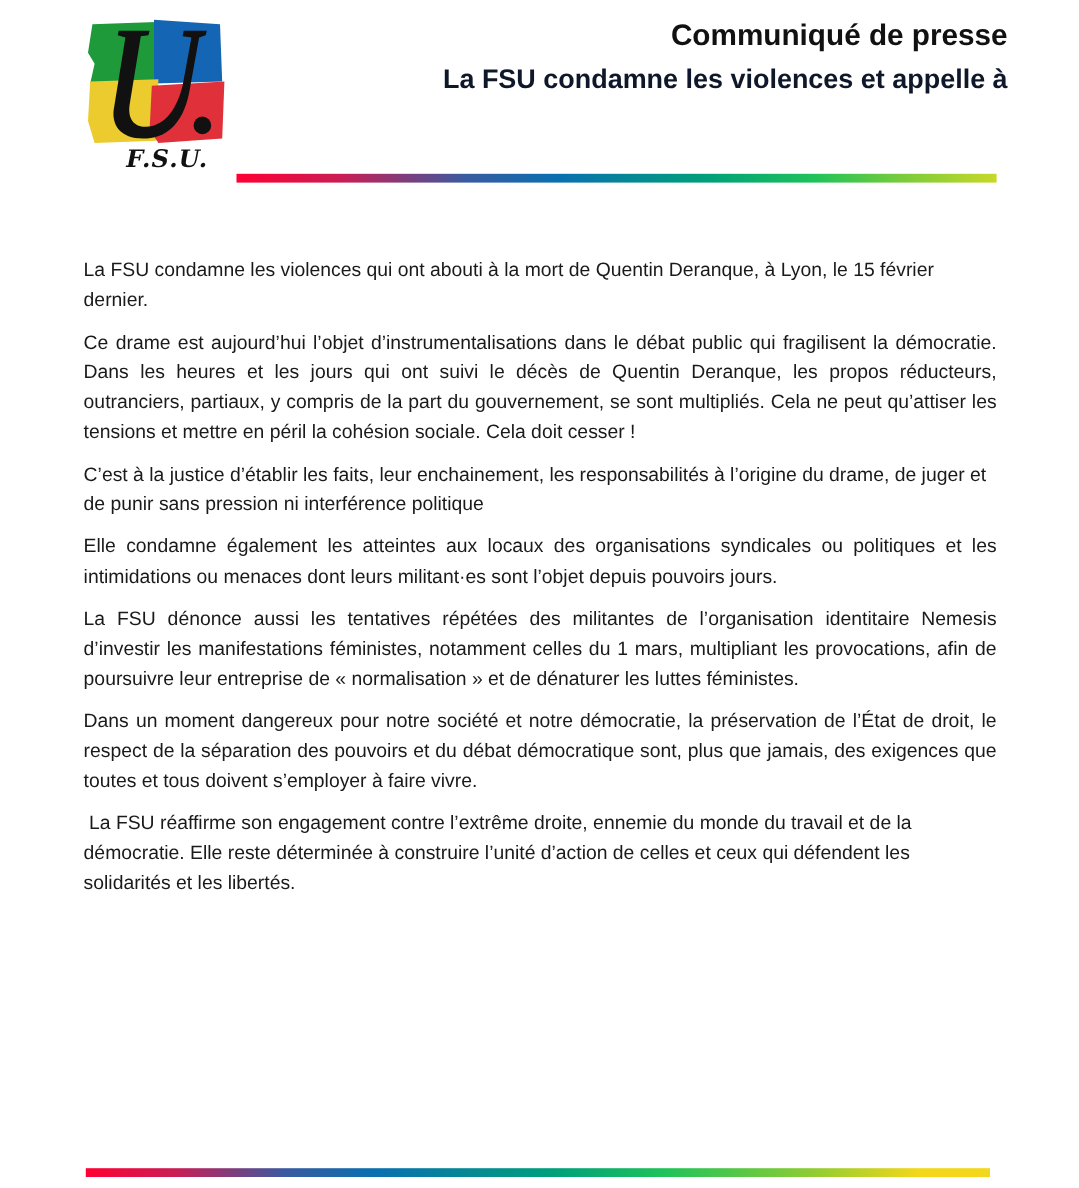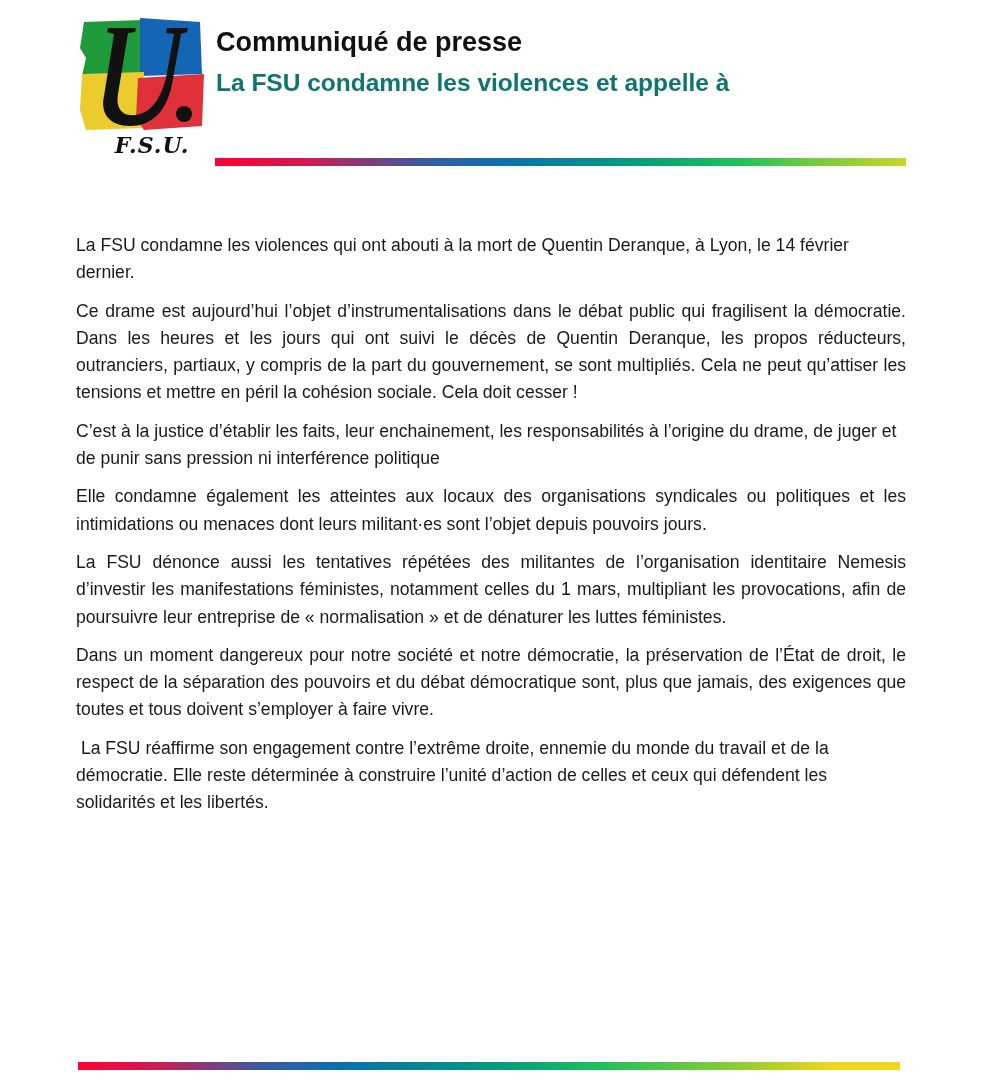--- a/index.html
+++ b/index.html
@@ -32,38 +32,39 @@
       font-family: "DejaVu Serif", serif;
       font-style: italic;
       font-weight: bold;
       font-size: 22px;
       letter-spacing: 1px;
       color: #111;
     }
     .header-text {
       position: absolute;
       left: 216px;
-      top: 24px;
+      top: 14px;
       width: 700px;
+      text-align: right;
     }
     .kicker {
       font-family: "Liberation Sans", sans-serif;
       font-weight: bold;
       font-size: 27px;
       line-height: 36px;
       margin: 0;
       color: #111;
     }
     .headline {
       font-family: "Liberation Sans", sans-serif;
       font-weight: bold;
       font-size: 24.5px;
       line-height: 37px;
       margin: 4px 0 0 0;
-      color: #0f766e;
+      color: #0f172a;
     }
     .bar {
       position: absolute;
       height: 8px;
       background: linear-gradient(90deg, #ff0033 0%, #c81e55 14%, #3a5aa0 30%, #0a6fb0 42%, #00a07a 62%, #1fc25a 76%, #7ccc3a 88%, #c8d828 100%);
     }
     .bar-top {
       left: 215px;
       top: 158px;
       width: 691px;
@@ -113,21 +114,21 @@
 <div class="header-text">
   <h1 class="kicker">Communiqué de presse</h1>
   <h2 class="headline">
     <span>La FSU condamne les violences et appelle à</span><br>
   </h2>
 </div>
 
 <div class="bar bar-top"></div>
 
 <div class="body-text">
-  <p class="left">La FSU condamne les violences qui ont abouti à la mort de Quentin Deranque, à Lyon, le 14 février dernier.</p>
+  <p class="left">La FSU condamne les violences qui ont abouti à la mort de Quentin Deranque, à Lyon, le 15 février dernier.</p>
   <p>Ce drame est aujourd’hui l’objet d’instrumentalisations dans le débat public qui fragilisent la démocratie. Dans les heures et les jours qui ont suivi le décès de Quentin Deranque, les propos réducteurs, outranciers, partiaux, y compris de la part du gouvernement, se sont multipliés. Cela ne peut qu’attiser les tensions et mettre en péril la cohésion sociale. Cela doit cesser !</p>
   <p class="left">C’est à la justice d’établir les faits, leur enchainement, les responsabilités à l’origine du drame, de juger et de punir sans pression ni interférence politique</p>
   <p>Elle condamne également les atteintes aux locaux des organisations syndicales ou politiques et les intimidations ou menaces dont leurs militant·es sont l’objet depuis pouvoirs jours.</p>
   <p>La FSU dénonce aussi les tentatives répétées des militantes de l’organisation identitaire Nemesis d’investir les manifestations féministes, notamment celles du 1 mars, multipliant les provocations, afin de poursuivre leur entreprise de « normalisation » et de dénaturer les luttes féministes.</p>
   <p>Dans un moment dangereux pour notre société et notre démocratie, la préservation de l’État de droit, le respect de la séparation des pouvoirs et du débat démocratique sont, plus que jamais, des exigences que toutes et tous doivent s’employer à faire vivre.</p>
   <p class="left" style="white-space: pre-wrap;"> La FSU réaffirme son engagement contre l’extrême droite, ennemie du monde du travail et de la démocratie. Elle reste déterminée à construire l’unité d’action de celles et ceux qui défendent les solidarités et les libertés.</p>
 </div>
 
 <div class="bar bar-bottom"></div>
 

